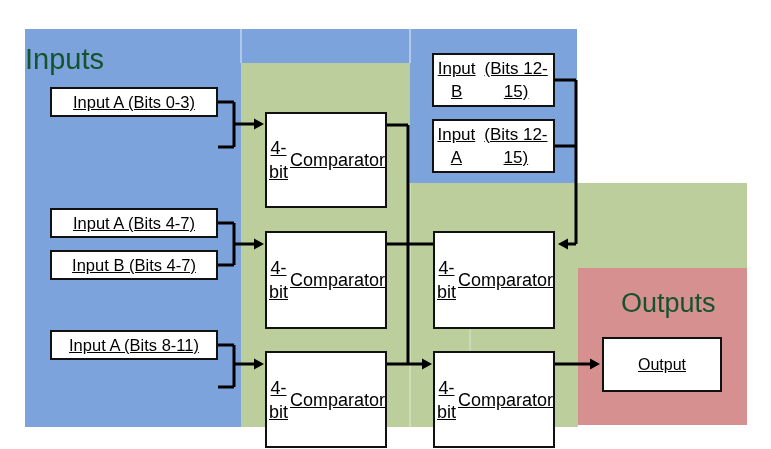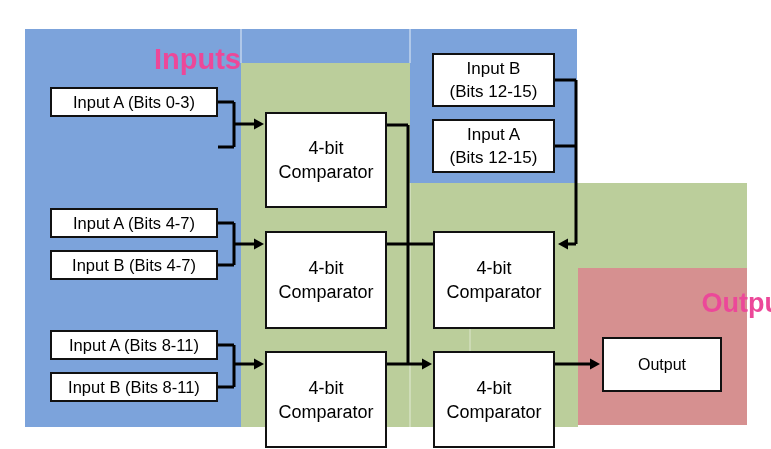--- a/index.html
+++ b/index.html
@@ -26,41 +26,42 @@
   #region-red-outputs    { left: 578px; top: 268px; width: 169px; height: 157px; }
 
   .seam { position: absolute; background: rgba(255,255,255,0.4); }
   #seam-1 { left: 240px; top: 29px;  width: 2px; height: 34px;  }
   #seam-2 { left: 409px; top: 29px;  width: 2px; height: 34px;  }
   #seam-3 { left: 409px; top: 183px; width: 2px; height: 244px; background: rgba(255,255,255,0.3); }
   #seam-4 { left: 469px; top: 268px; width: 2px; height: 159px; background: rgba(255,255,255,0.25); }
 
   .heading {
     position: absolute;
-    font-weight: bold;
-    text-align: right;
-    color: #ec4899;
+    font-weight: normal;
+    text-align: left;
+    color: #14532d;
     line-height: 1.1;
     letter-spacing: 0px;
   }
   #inputs-title      { left: 25px;  top: 44px;  width: 216px; font-size: 29px; }
   #comparators-title { left: 578px; top: 213px; width: 169px; font-size: 21px; }
   #outputs-title     { left: 578px; top: 289px; width: 184px; font-size: 27px; padding-left: 43px; }
 
   .wbox {
     position: absolute;
     box-sizing: border-box;
     background: var(--box-fill, #fff);
     border: 2.5px solid var(--box-border, #111);
     display: flex;
-    flex-direction: column;
+    flex-direction: row;
     align-items: center;
     justify-content: center;
     text-align: center;
     color: #000;
+    text-decoration: underline;
   }
   .lbox { left: 50px; width: 168px; height: 30px; font-size: 16.5px; }
   #input-a-0-3  { top: 87px;  }
   #input-b-0-3  { top: 132px; }
   #input-a-4-7  { top: 208px; }
   #input-b-4-7  { top: 250px; }
   #input-a-8-11 { top: 330px; }
   #input-b-8-11 { top: 372px; }
 
   .rbox { left: 432px; width: 123px; height: 54px; font-size: 17px; line-height: 23px; }
@@ -131,23 +132,20 @@
     </div>
   <div class="wbox lbox" id="input-a-4-7">
       <span>Input A (Bits 4-7)</span>
     </div>
   <div class="wbox lbox" id="input-b-4-7">
       <span>Input B (Bits 4-7)</span>
     </div>
   <div class="wbox lbox" id="input-a-8-11">
       <span>Input A (Bits 8-11)</span>
     </div>
-  <div class="wbox lbox" id="input-b-8-11">
-      <span>Input B (Bits 8-11)</span>
-    </div>
 
   <div class="wbox rbox" id="input-b-12-15">
     <span>Input B</span>
     <span>(Bits 12-15)</span>
   </div>
   <div class="wbox rbox" id="input-a-12-15">
     <span>Input A</span>
     <span>(Bits 12-15)</span>
   </div>
 

